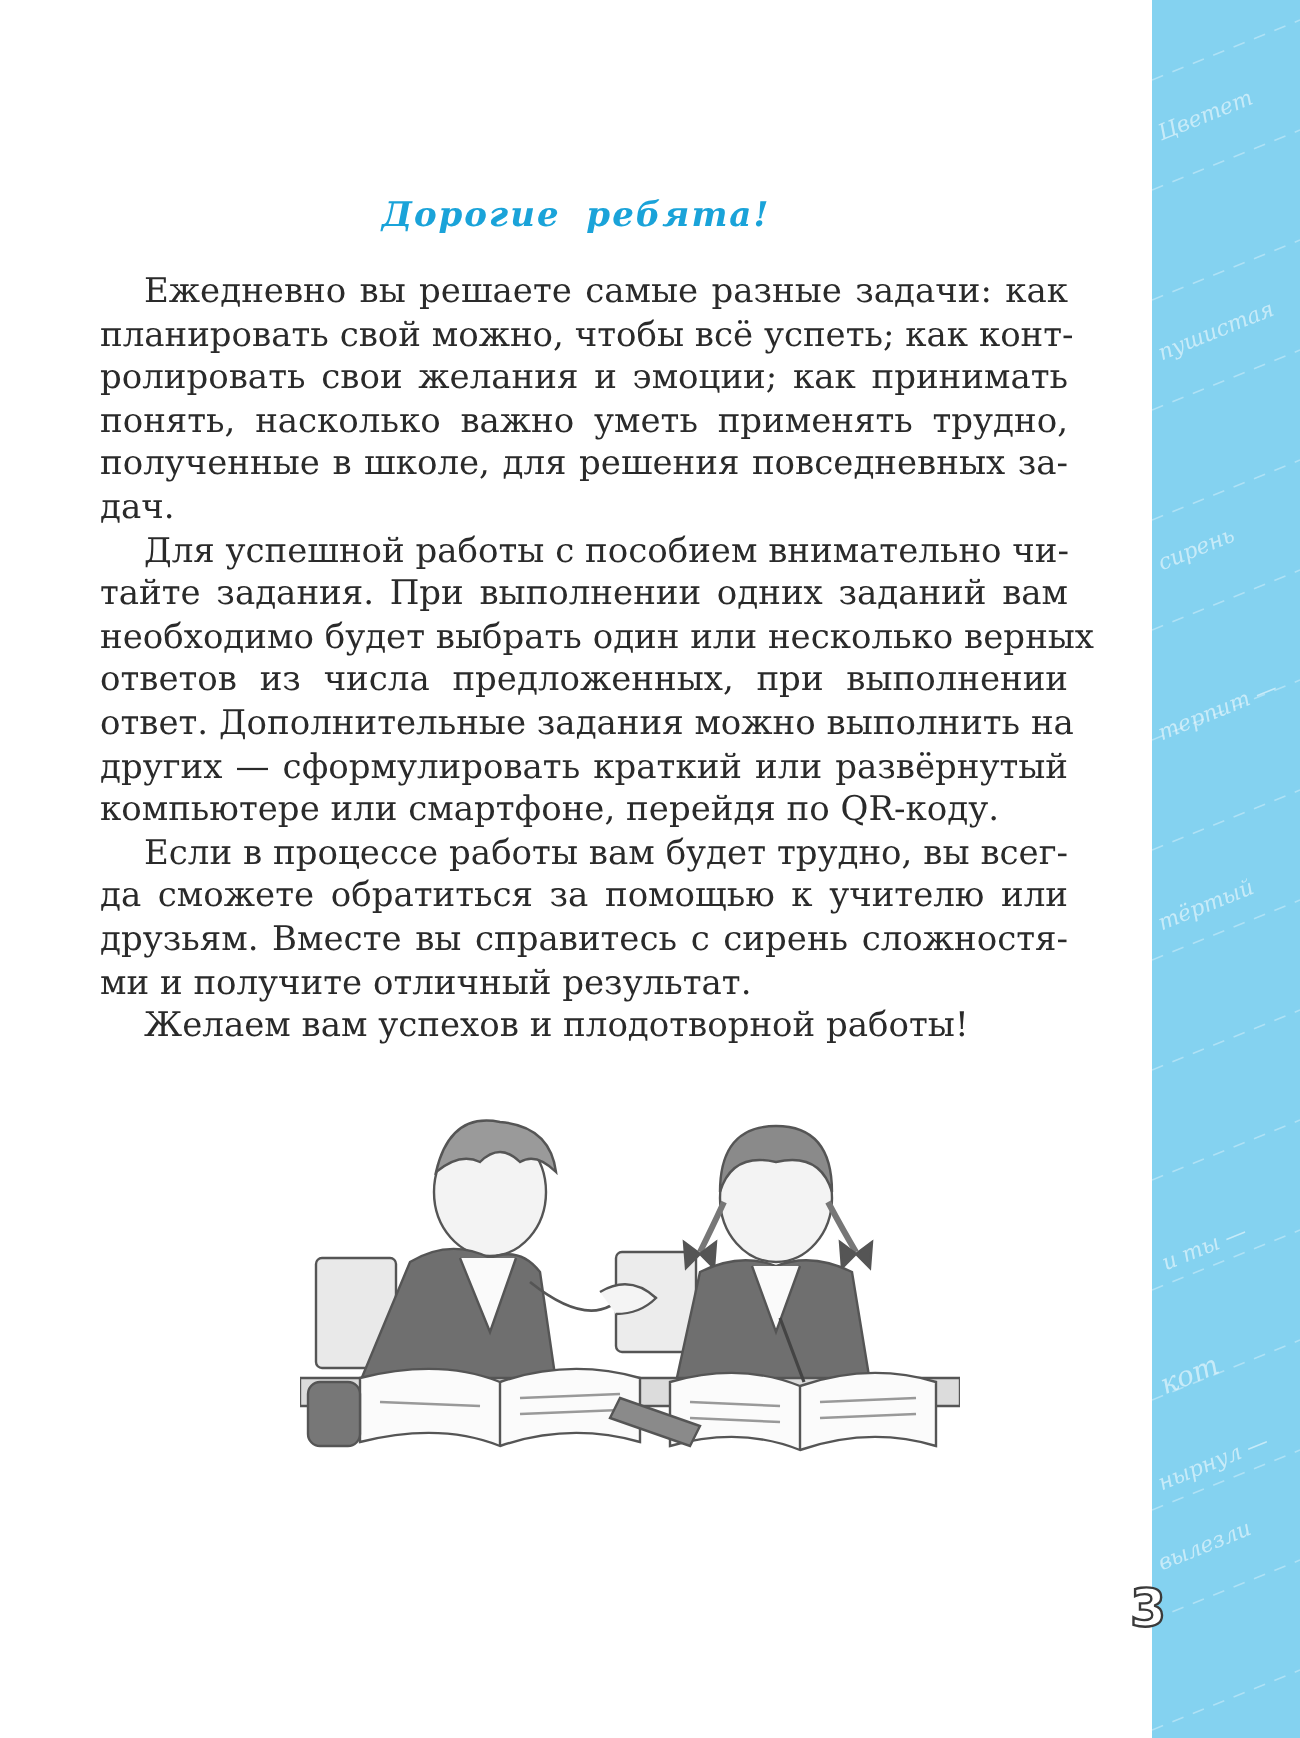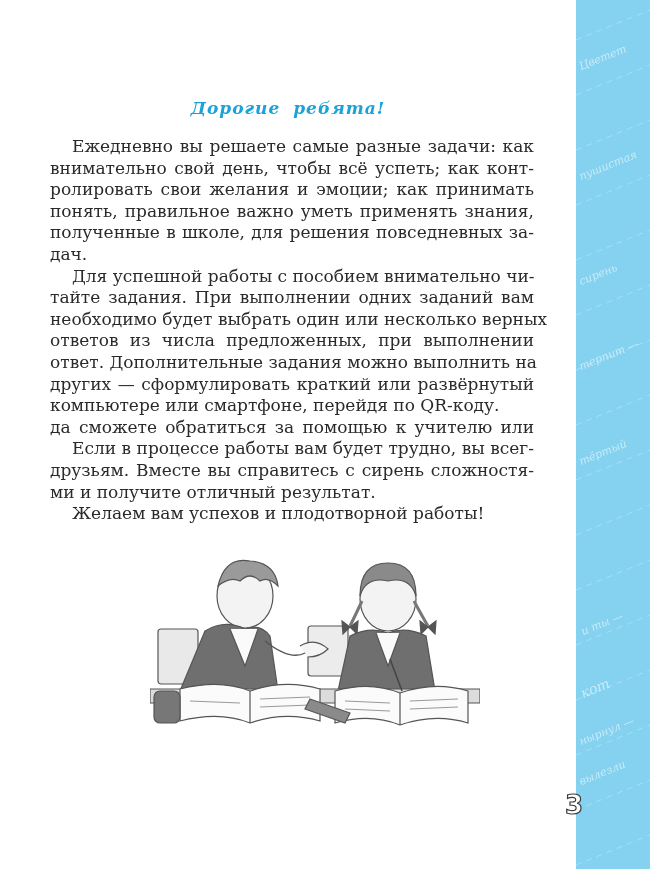--- a/index.html
+++ b/index.html
@@ -46,37 +46,37 @@
 </style>
 </head>
 <body>
 
 <div class="page">
   <div class="title">Дорогие ребята!</div>
 
   <div class="body-text">
 
     <span class="line indent">Ежедневно вы решаете самые разные задачи: как</span>
-    <span class="line">внимательно свой день, чтобы всё успеть; как конт-</span>
+    <span class="line">планировать свой можно, чтобы всё успеть; как конт-</span>
     <span class="line">ролировать свои желания и эмоции; как принимать</span>
 
-    <span class="line">понять, правильное важно уметь применять знания,</span>
+    <span class="line">понять, насколько важно уметь применять трудно,</span>
     <span class="line">полученные в школе, для решения повседневных за-</span>
     <span class="line last">дач.</span>
 
     <span class="line indent">Для успешной работы с пособием внимательно чи-</span>
     <span class="line">тайте задания. При выполнении одних заданий вам</span>
     <span class="line">необходимо будет выбрать один или несколько верных</span>
     <span class="line">ответов из числа предложенных, при выполнении</span>
     <span class="line">ответ. Дополнительные задания можно выполнить на</span>
     <span class="line">других — сформулировать краткий или развёрнутый</span>
     <span class="line last">компьютере или смартфоне, перейдя по QR-коду.</span>
 
+    <span class="line indent">Если в процессе работы вам будет трудно, вы всег-</span>
     <span class="line">да сможете обратиться за помощью к учителю или</span>
-    <span class="line indent">Если в процессе работы вам будет трудно, вы всег-</span>
     <span class="line">друзьям. Вместе вы справитесь с сирень сложностя-</span>
     <span class="line last">ми и получите отличный результат.</span>
 
     <span class="line indent last">Желаем вам успехов и плодотворной работы!</span>
   </div>
 
   <div class="illustration">
     <svg width="330" height="195" viewBox="0 0 330 195">
       <g fill="none" stroke="#555" stroke-width="1.2">
 

